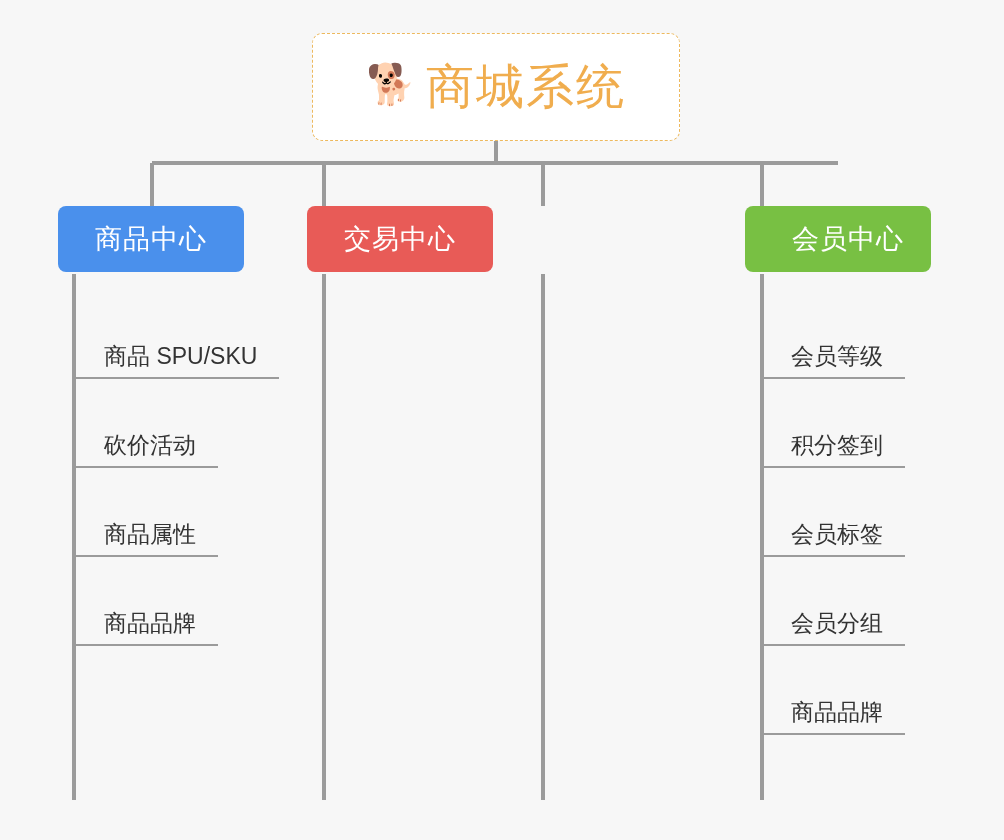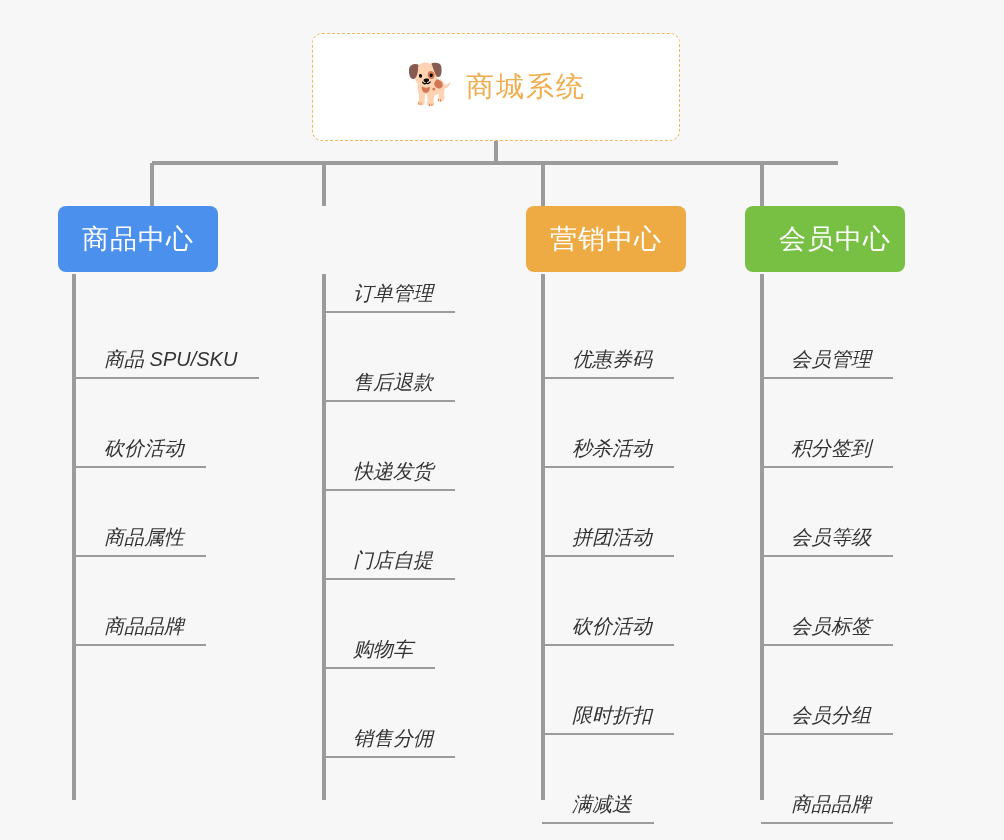--- a/index.html
+++ b/index.html
@@ -39,21 +39,21 @@
   }
   .root-emoji {
     font-size: 40px;
     line-height: 1;
     width: 46px;
     height: 46px;
     display: block;
     flex: 0 0 auto;
   }
   .root-title {
-    font-size: 28px;
+    font-size: 48px;
     color: #f0ad4e;
     letter-spacing: 2px;
     line-height: 1;
     white-space: nowrap;
   }
 
   
   #connectors {
     position: absolute;
     left: 0;
@@ -68,21 +68,21 @@
     position: absolute;
     top: 206px;
     width: 220px;
   }
   .branch-0 { left: 58px; }
   .branch-1 { left: 307px; }
   .branch-2 { left: 526px; }
   .branch-3 { left: 745px; }
 
   .branch-header {
-    width: 160px;
+    width: 186px;
     height: 66px;
     box-sizing: border-box;
     border-radius: 8px;
     display: flex;
     align-items: center;
     justify-content: center;
     color: #ffffff;
     font-size: 27px;
     letter-spacing: 1px;
     line-height: 1;
@@ -101,31 +101,30 @@
     position: relative;
     height: 89px;
     box-sizing: border-box;
     display: flex;
     align-items: flex-end;
     justify-content: flex-start;
     padding-left: 30px;
     padding-bottom: 4px;
   }
   .leaf-label {
-    font-size: 20px;
+    font-size: 23px;
     color: #333333;
     line-height: 1.2;
     white-space: nowrap;
     border-bottom: 2px solid #9b9b9b;
     padding-bottom: 6px;
     padding-right: 22px;
     margin-left: -30px;
     padding-left: 30px;
     display: inline-block;
-    font-style: italic;
   }
 </style>
 </head>
 <body style="background: rgb(247, 247, 247);">
 
 <div id="mindmap">
 
   <svg id="connectors" viewBox="0 0 1004 840" width="1004" height="840" xmlns="http://www.w3.org/2000/svg">
     <g stroke="#9b9b9b" stroke-width="4" fill="none" shape-rendering="crispEdges">
 
@@ -164,83 +163,38 @@
       <li class="leaf-item">
         <span class="leaf-label">商品属性</span>
       </li>
       <li class="leaf-item">
         <span class="leaf-label">商品品牌</span>
       </li>
     </ul>
   </div>
 
   <div class="branch branch-1">
-    <ul class="leaf-list">
-      <li class="leaf-item">
-        <span class="leaf-label">订单管理</span>
-      </li>
-      <li class="leaf-item">
-        <span class="leaf-label">售后退款</span>
-      </li>
-      <li class="leaf-item">
-        <span class="leaf-label">快递发货</span>
-      </li>
-      <li class="leaf-item">
-        <span class="leaf-label">门店自提</span>
-      </li>
-      <li class="leaf-item">
-        <span class="leaf-label">购物车</span>
-      </li>
-      <li class="leaf-item">
-        <span class="leaf-label">销售分佣</span>
-      </li>
-    </ul>
-  </div>
-
-  <div class="branch branch-2">
-    <div class="branch-header" style="background: rgb(238, 171, 67);">
-      <span>营销中心</span>
+    <div class="branch-header" style="background: rgb(232, 91, 87);">
+      <span>交易中心</span>
     </div>
-    <ul class="leaf-list">
-      <li class="leaf-item">
-        <span class="leaf-label">优惠券码</span>
-      </li>
-      <li class="leaf-item">
-        <span class="leaf-label">秒杀活动</span>
-      </li>
-      <li class="leaf-item">
-        <span class="leaf-label">拼团活动</span>
-      </li>
-      <li class="leaf-item">
-        <span class="leaf-label">砍价活动</span>
-      </li>
-      <li class="leaf-item">
-        <span class="leaf-label">限时折扣</span>
-      </li>
-      <li class="leaf-item">
-        <span class="leaf-label">满减送</span>
-      </li>
-    </ul>
-  </div>
+  </div>
+
 
   <div class="branch branch-3">
     <div class="branch-header" style="background: rgb(120, 192, 67); padding-left: 20px;">
       <span>会员中心</span>
     </div>
     <ul class="leaf-list">
       <li class="leaf-item">
-        <span class="leaf-label">会员管理</span>
+        <span class="leaf-label">会员等级</span>
       </li>
       <li class="leaf-item">
         <span class="leaf-label">积分签到</span>
       </li>
       <li class="leaf-item">
-        <span class="leaf-label">会员等级</span>
-      </li>
-      <li class="leaf-item">
         <span class="leaf-label">会员标签</span>
       </li>
       <li class="leaf-item">
         <span class="leaf-label">会员分组</span>
       </li>
       <li class="leaf-item">
         <span class="leaf-label">商品品牌</span>
       </li>
     </ul>
   </div>

